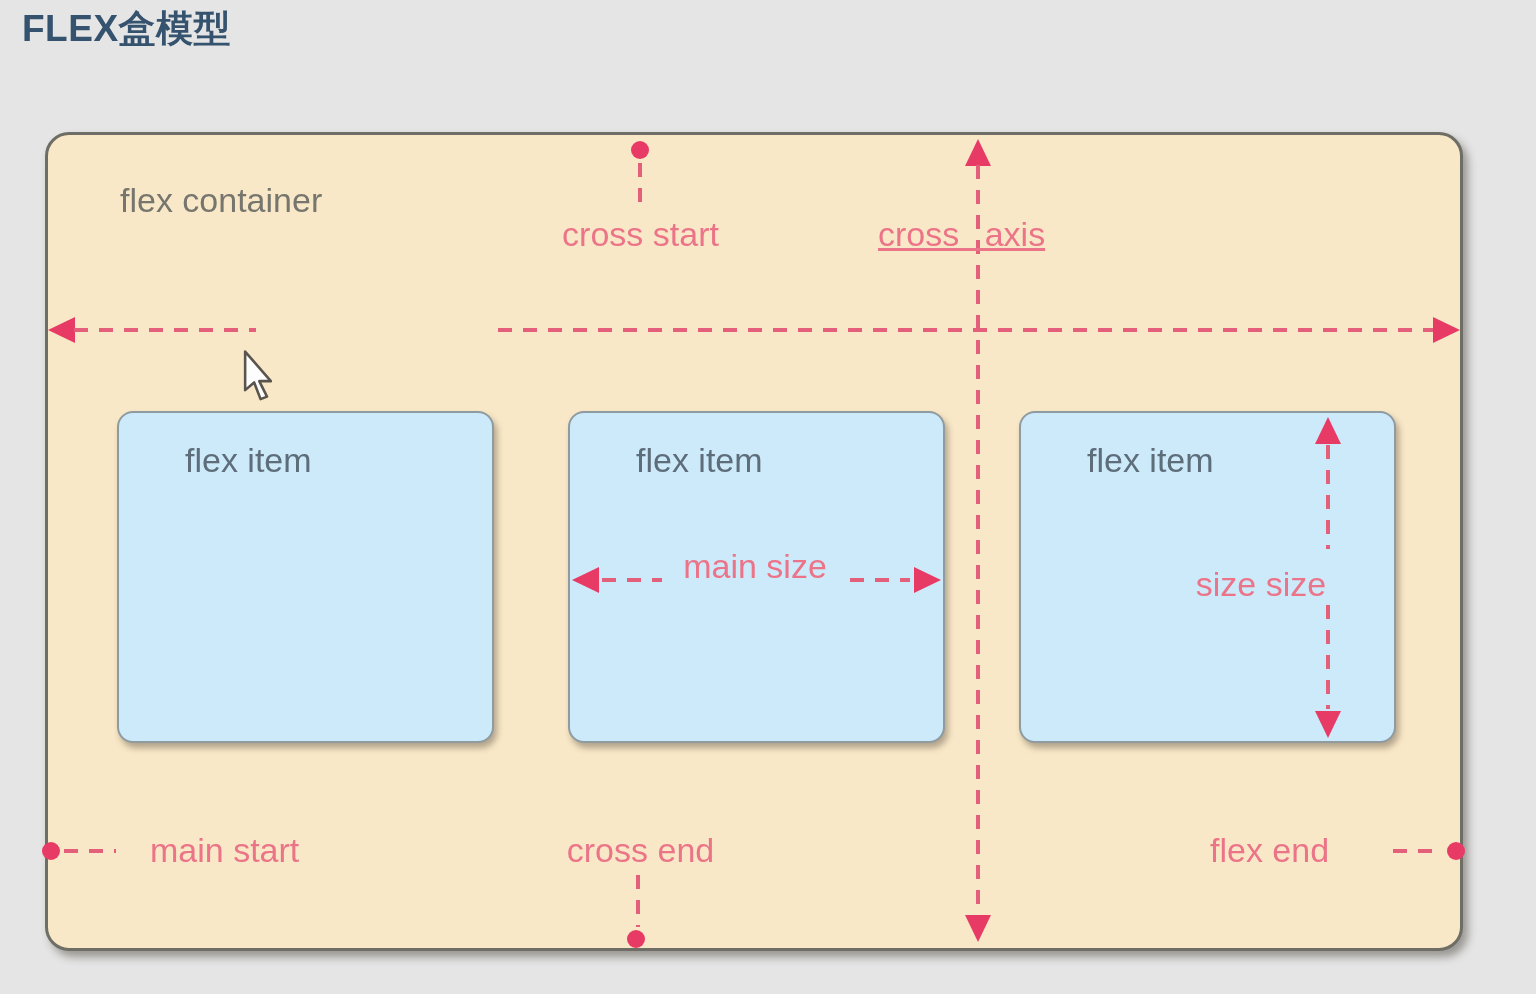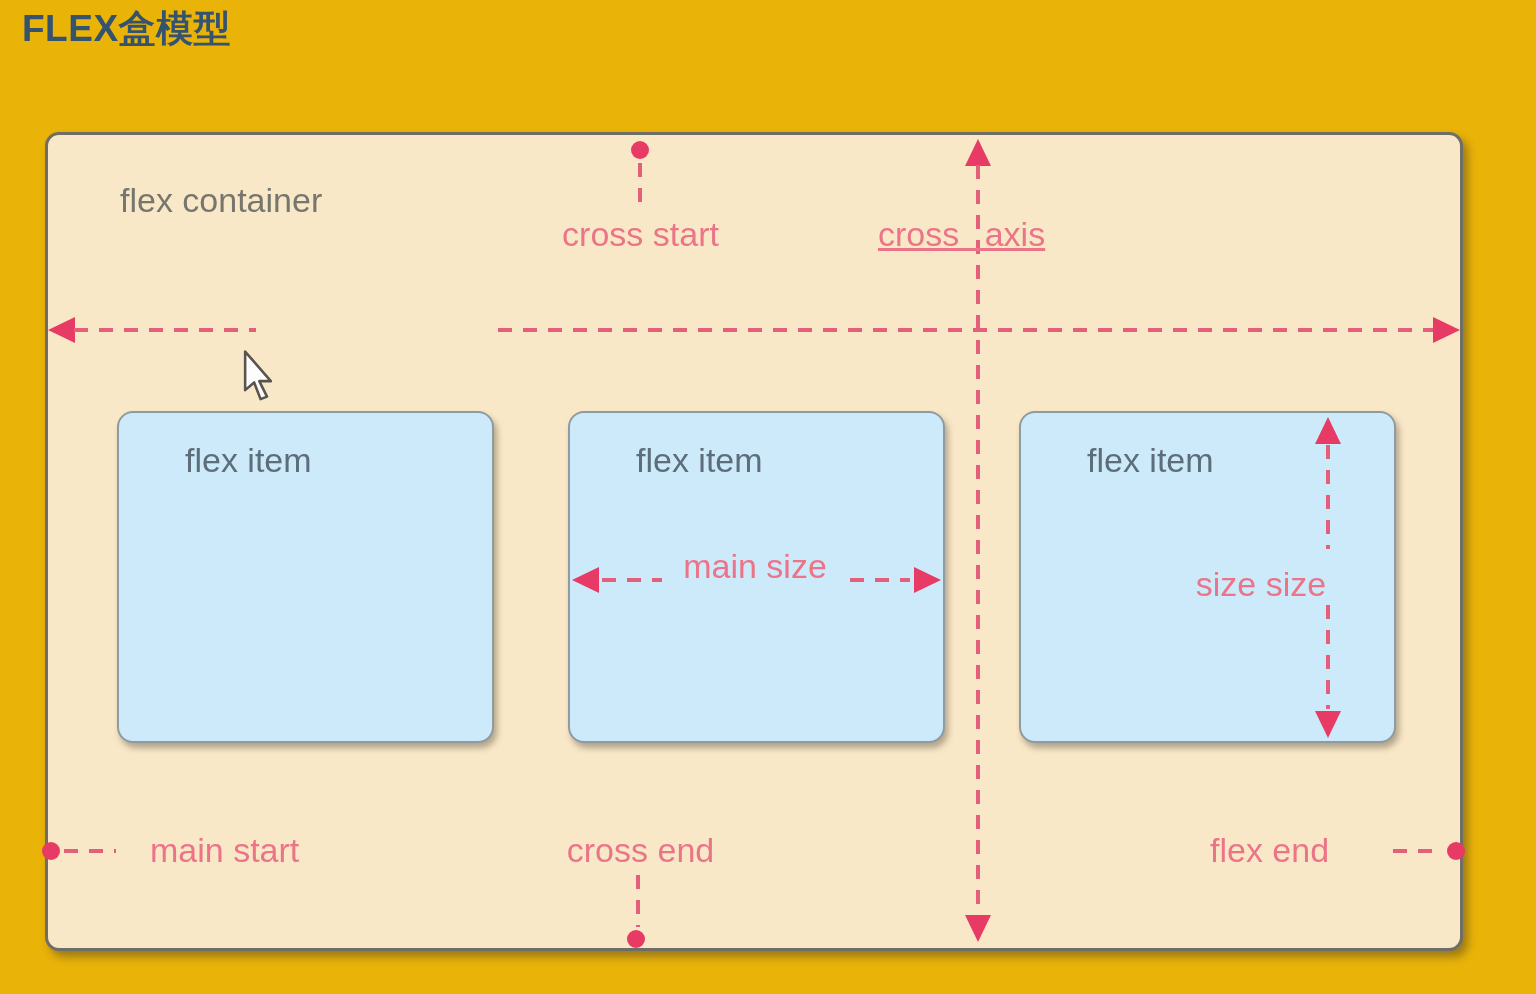--- a/index.html
+++ b/index.html
@@ -1,22 +1,22 @@
 <!DOCTYPE html>
 <html style="--title-text: #35536e; --container-bg: #f9e8c7; --container-text: #76766e; --item-bg: #cdeafb; --item-text: #5e6d7a; --accent-solid: #e73b66; --accent-dash: #e4607a; --accent-label: #ec7488;"><head>
 <meta charset="utf-8">
 <style>
   html,body{margin:0;padding:0;background:#ffffff;}
-  .screen{position:relative;width:1536px;height:994px;background:#eab308;
+  .screen{position:relative;width:1536px;height:994px;background:#e5e5e5;
           font-family:"Liberation Sans","DejaVu Sans",sans-serif;overflow:hidden;}
   .title{position:absolute;left:22px;top:4px;font-size:37px;font-weight:700;
          color:var(--title-text,#35536e);letter-spacing:.5px;}
   .fcontainer{position:absolute;left:45px;top:132px;width:1412px;height:813px;
          background:var(--container-bg,#f9e8c7);border:3px solid #6e6e66;
-         border-radius:14px;box-shadow:5px 6px 9px rgba(60,55,45,.45);}
+         border-radius:24px;box-shadow:5px 6px 9px rgba(60,55,45,.45);}
   .glabel{position:absolute;font-size:34px;color:var(--container-text,#76766e);white-space:nowrap;}
   .plabel{position:absolute;font-size:34px;color:var(--accent-label,#ec7488);white-space:nowrap;}
   .center{text-align:center;}
   .spread{word-spacing:16px;text-decoration:underline;}
   .hdash{position:absolute;height:4px;
          background:repeating-linear-gradient(90deg,var(--accent-dash,#e4607a) 0 14px,transparent 14px 25px);}
   .vdash{position:absolute;width:4px;
          background:repeating-linear-gradient(180deg,var(--accent-dash,#e4607a) 0 14px,transparent 14px 25px);}
   .dot{position:absolute;width:18px;height:18px;border-radius:50%;
        background:var(--accent-solid,#e73b66);}

